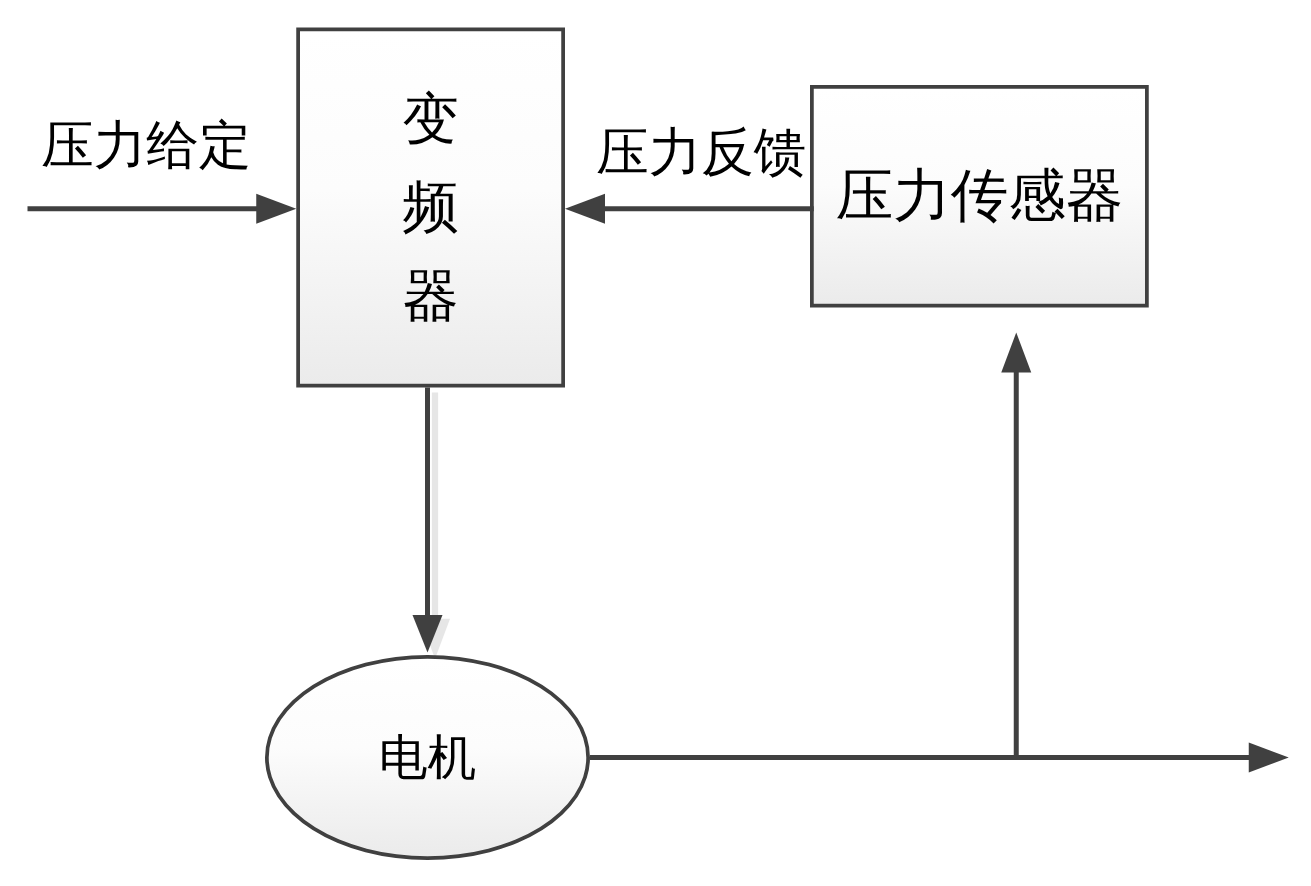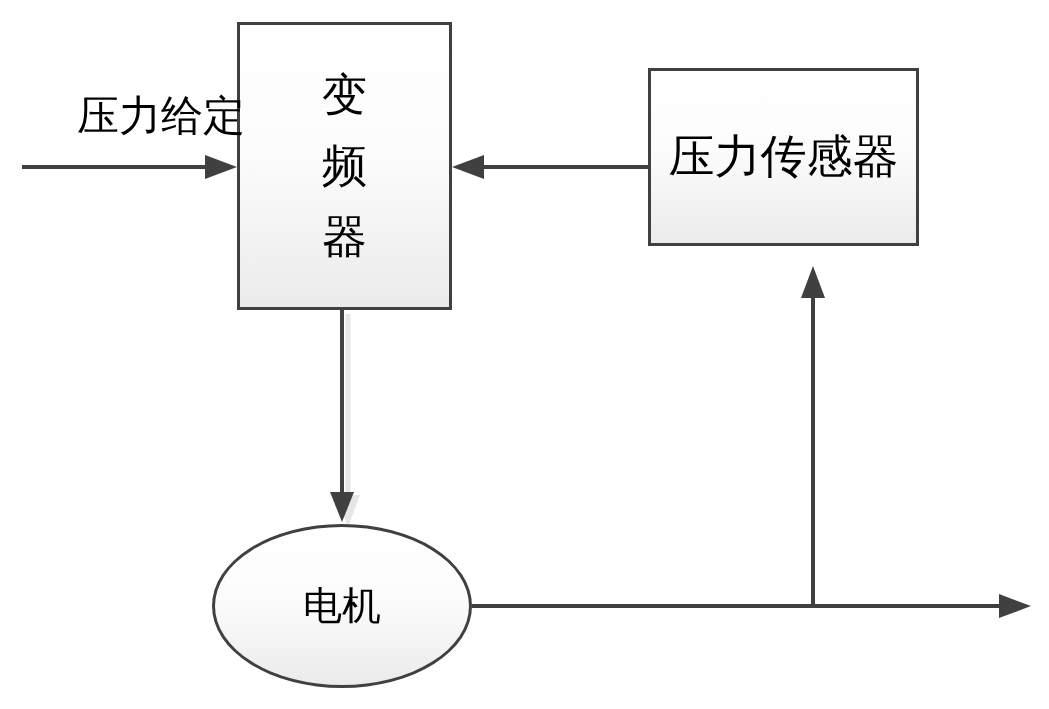--- a/index.html
+++ b/index.html
@@ -36,21 +36,21 @@
   .node-motor {
     left: 212px; top: 524px; width: 260px; height: 164px;
     border-radius: 50%;
     font-size: 39px;
   }
   .edge-label {
     position: absolute;
     font-size: 42px; color: #000000;
     white-space: nowrap;
   }
-  .label-setpoint { left: 33px;  top: 88px; margin-left: 44px; }
+  .label-setpoint { left: 33px;  top: 88px; }
   .label-feedback { left: 477px; top: 94px; }
 </style>
 </head>
 <body>
 
 <div class="canvas">
 
   <svg class="connectors" viewBox="0 0 1049 709" xmlns="http://www.w3.org/2000/svg">
 
     <g stroke="#404040" fill="#404040">
@@ -93,14 +93,15 @@
   <div class="node node-sensor">
     <span>压力传感器</span>
   </div>
 
   <div class="node node-motor">
     <span>电机</span>
   </div>
 
   <div class="edge-label label-setpoint">压力给定</div>
 
+  <div class="edge-label label-feedback">压力反馈</div>
 
 </div>
 
 </body></html>

